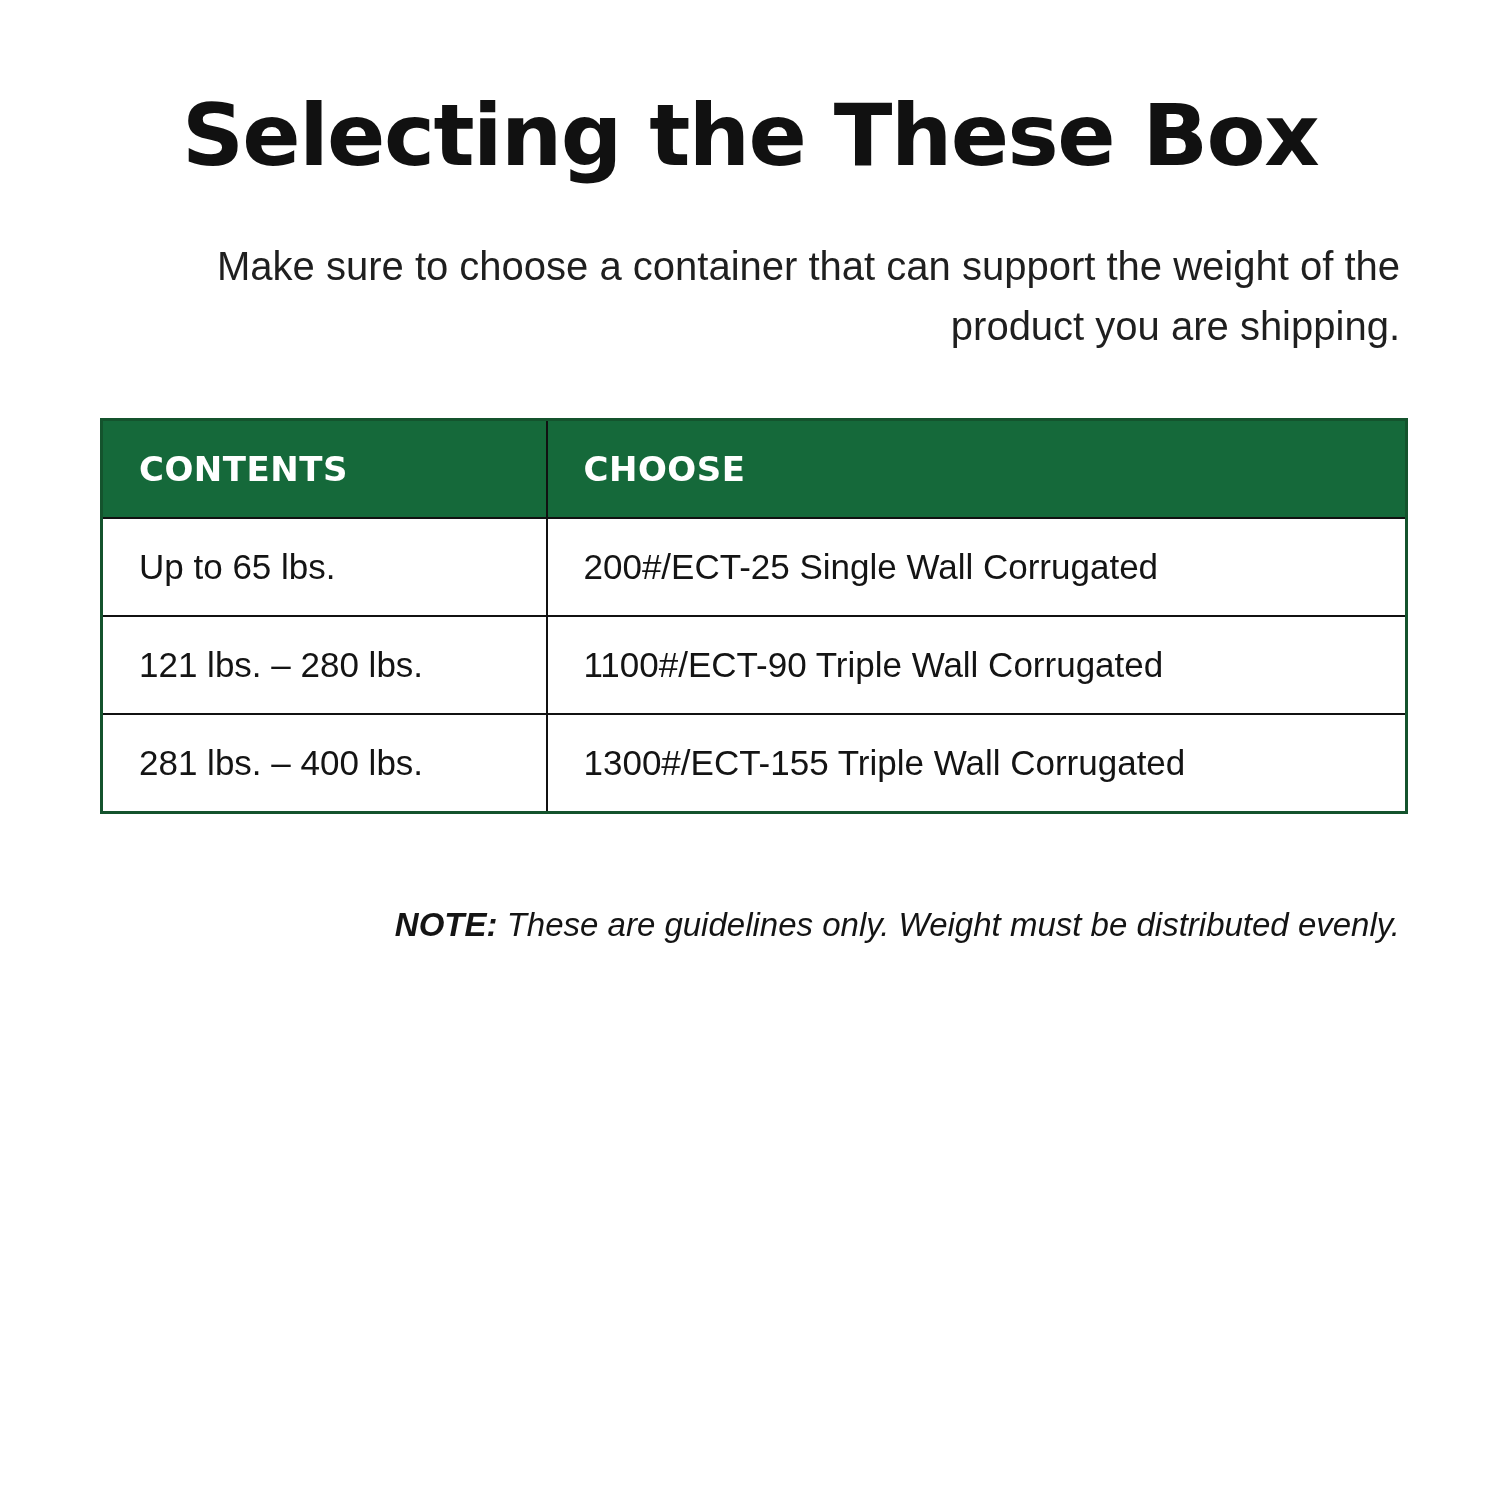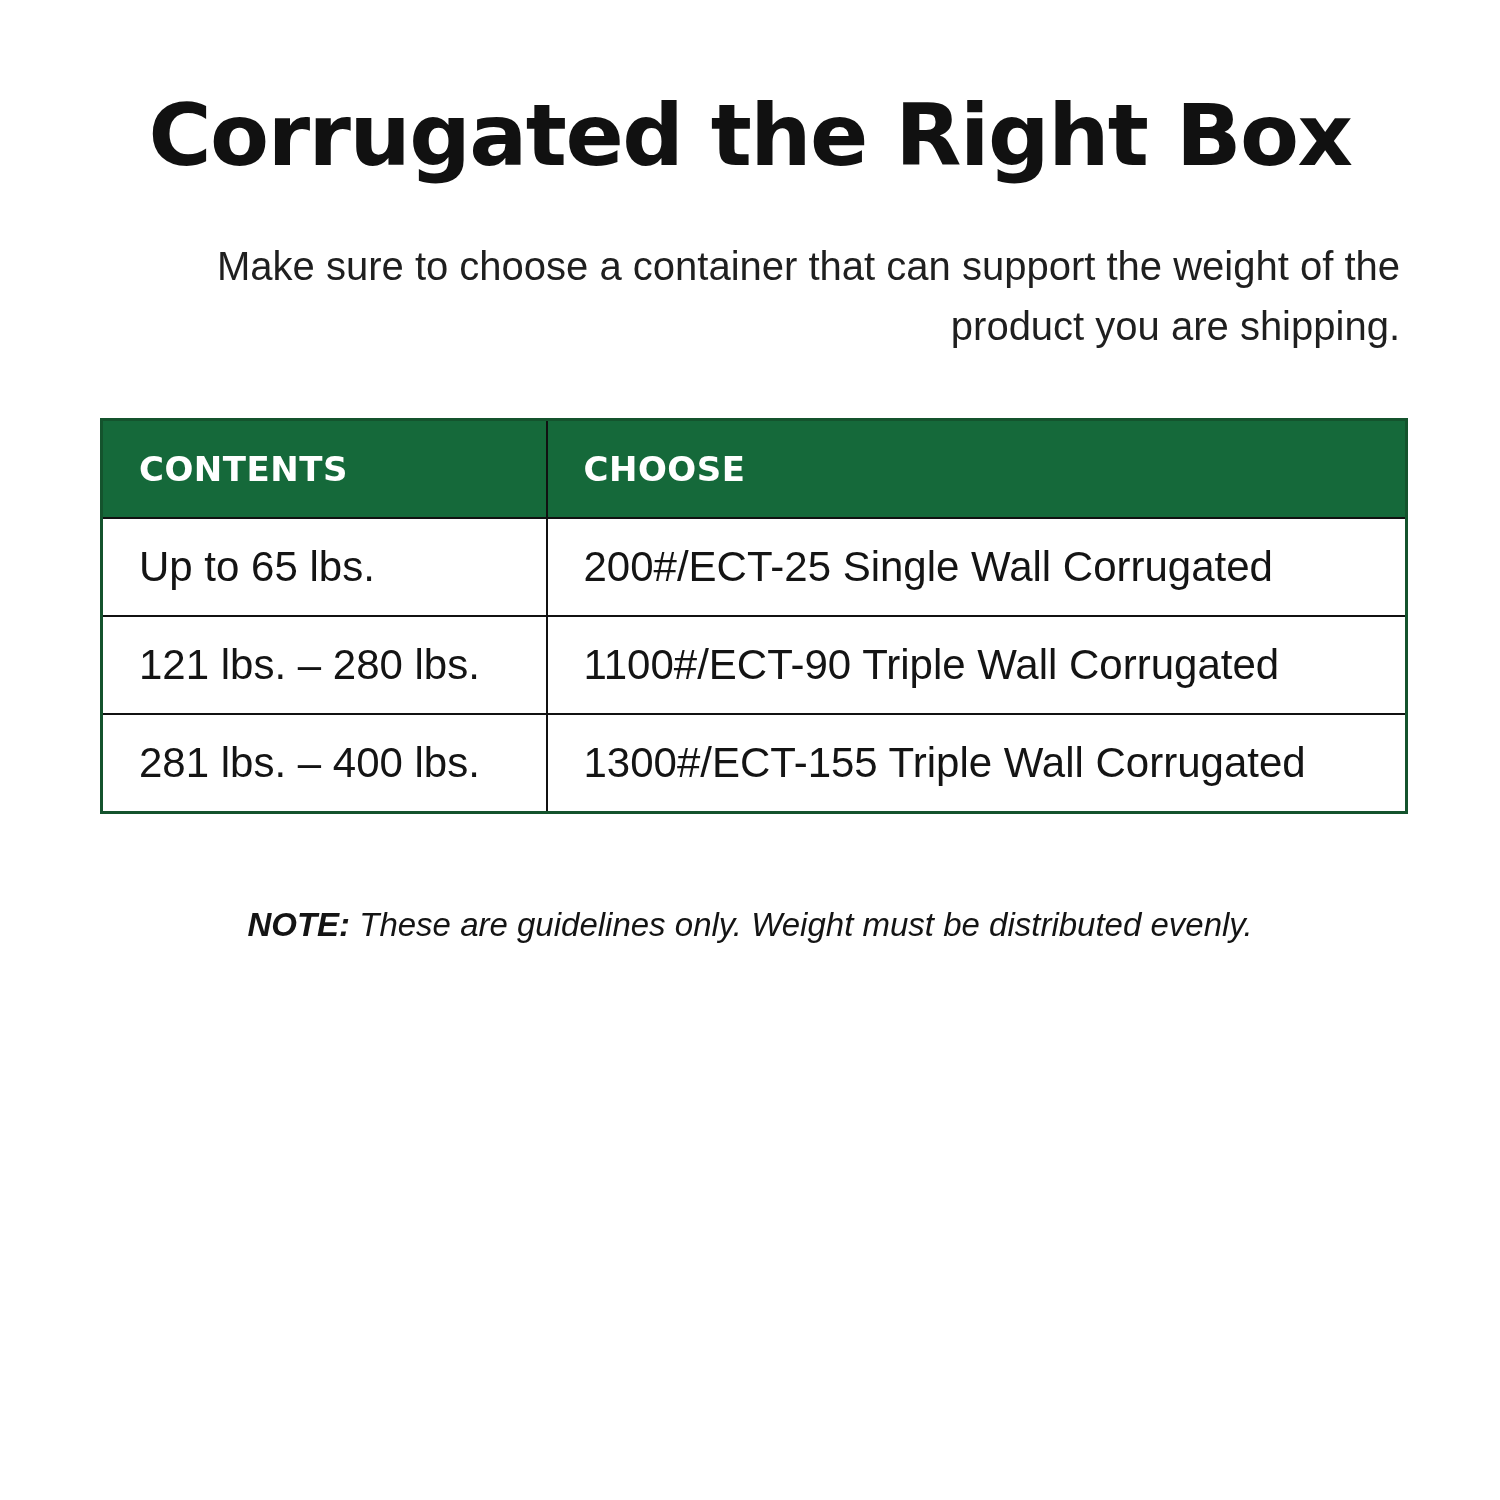--- a/index.html
+++ b/index.html
@@ -68,49 +68,49 @@
     text-align: left;
     height: 96px;
     border-color: #15693a;
     border-bottom: 3px solid #111111;
   }
   thead th .cell-pad {
     padding: 0 0 0 36px;
   }
   tbody td {
     font-family: "Liberation Sans", sans-serif;
-    font-size: 42px;
+    font-size: 35px;
     color: #141414;
     height: 96px;
   }
   tbody td .cell-pad {
     padding: 0 0 0 36px;
   }
   col.col-contents { width: 445px; }
   col.col-choose { width: 860px; }
   .note {
     margin: 0;
     padding-top: 92px;
-    text-align: center;
+    text-align: right;
     font-family: "Liberation Sans", sans-serif;
     font-style: italic;
     font-size: 33px;
     color: #141414;
   }
   .note b {
     font-weight: bold;
     font-style: italic;
   }
 </style>
 </head>
 <body>
 
 <div class="page">
 
-  <h1 class="title">Corrugated the Right Box</h1>
+  <h1 class="title">Selecting the These Box</h1>
 
   <p class="subtitle">Make sure to choose a container that can support the weight of the product you are shipping.</p>
 
   <div class="table-wrap">
     <table class="box-table">
       <colgroup>
         <col class="col-contents">
         <col class="col-choose">
       </colgroup>
       <thead>

